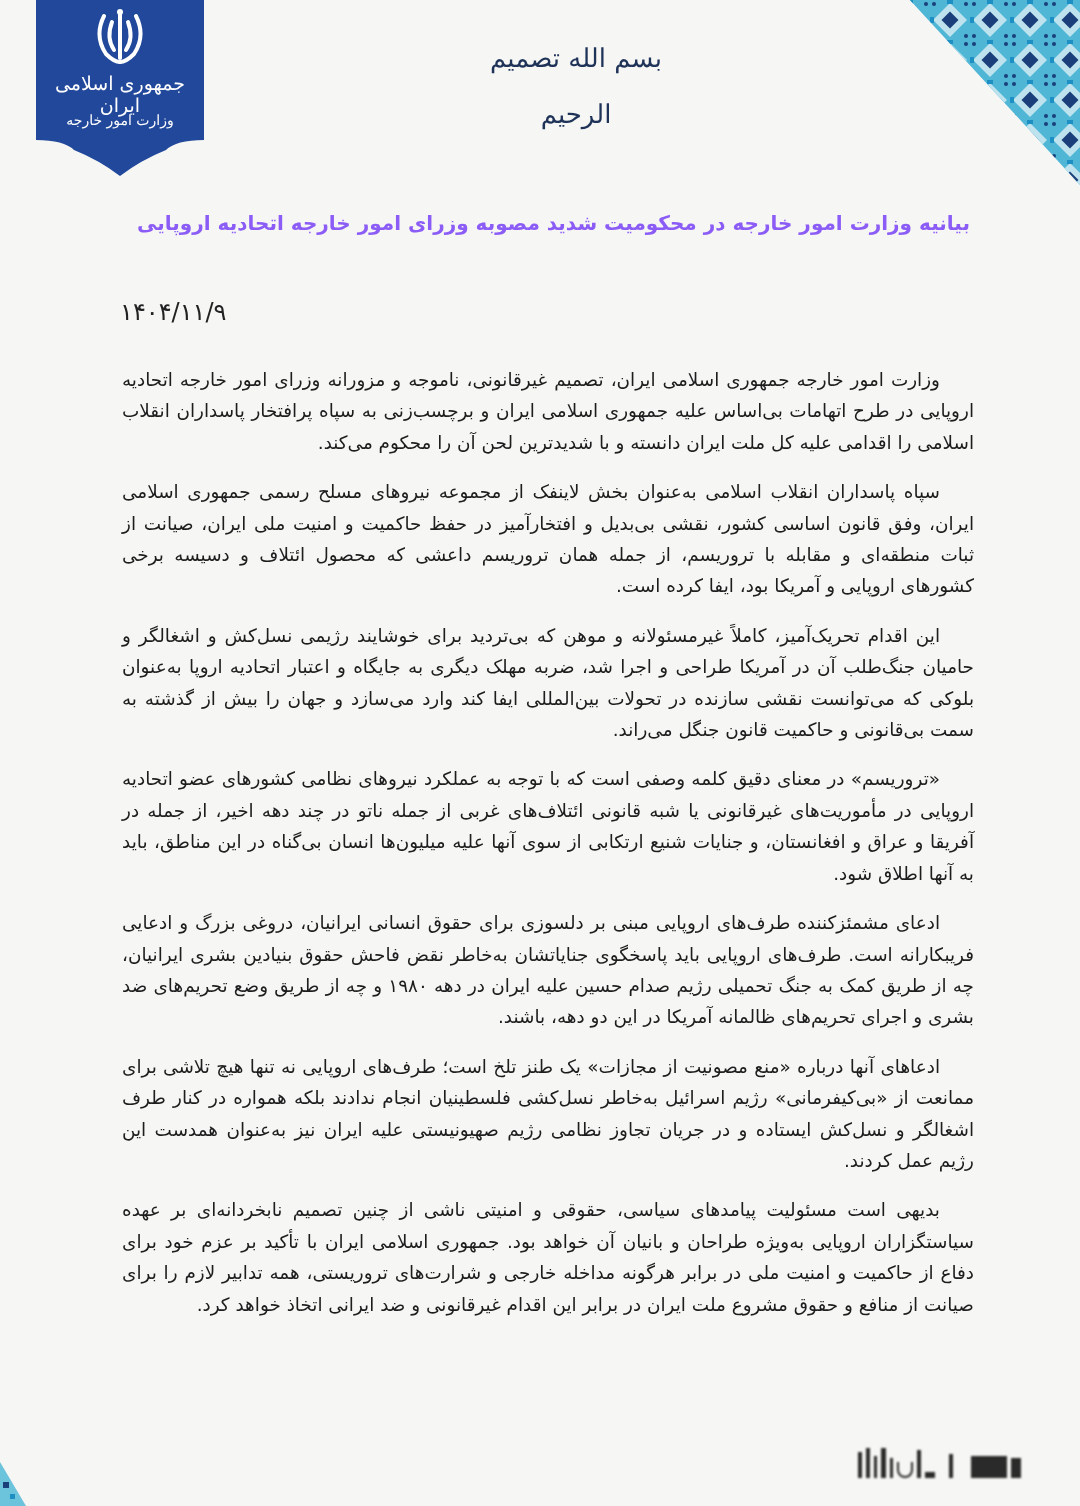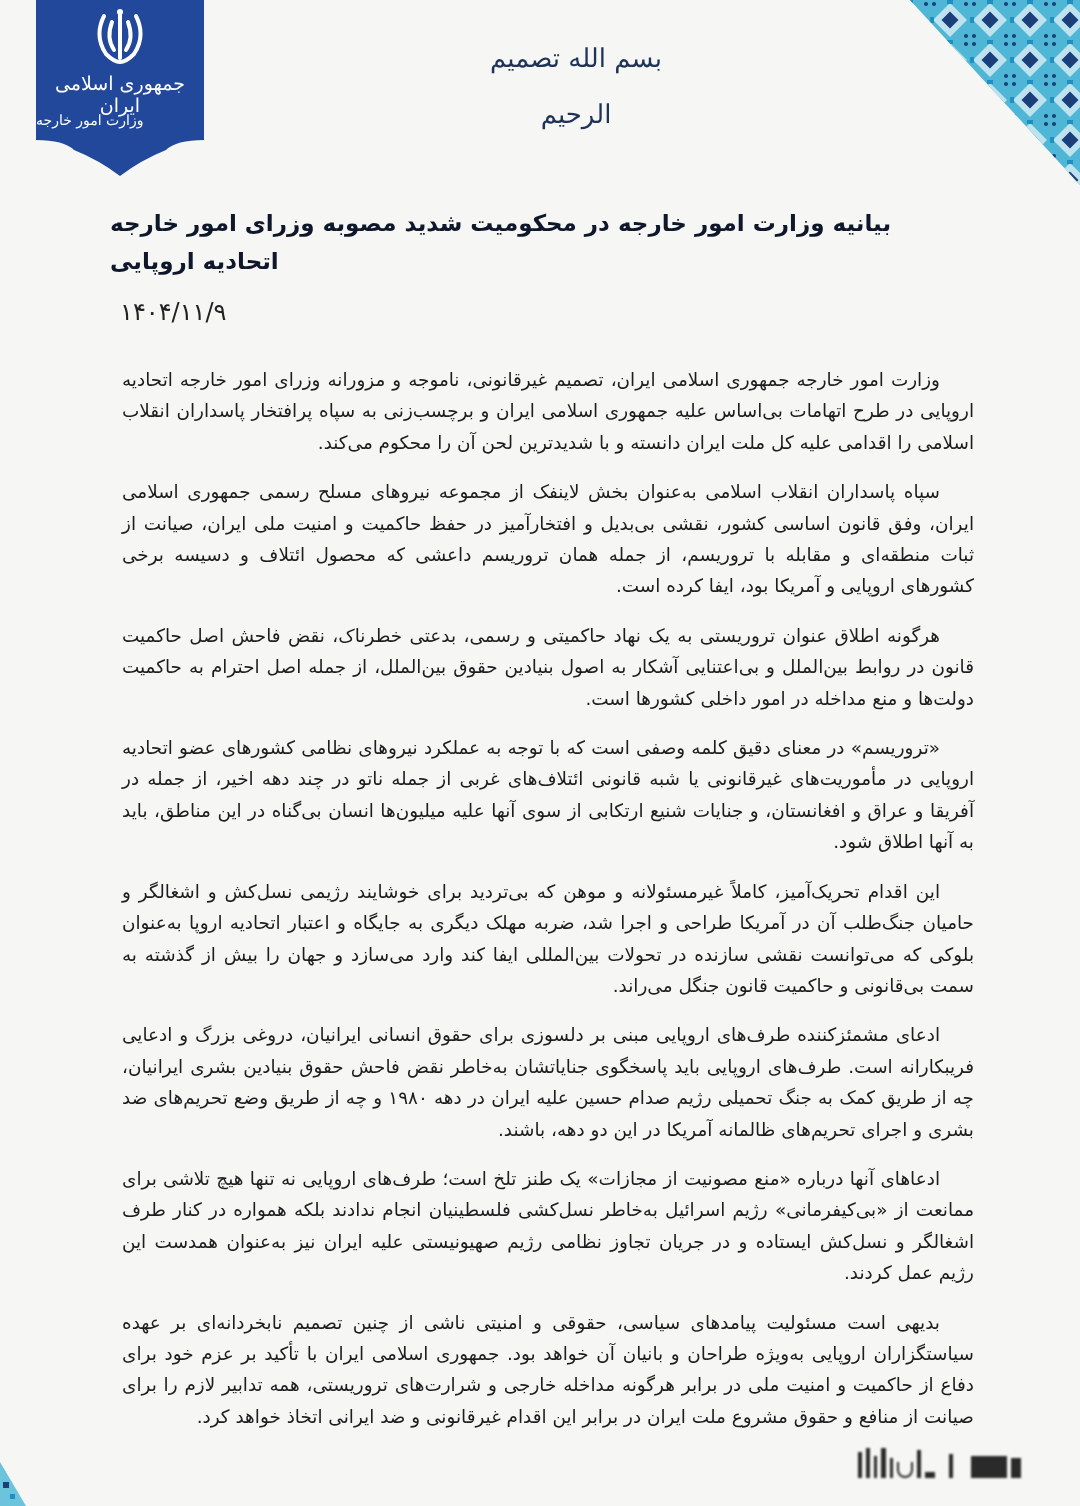--- a/index.html
+++ b/index.html
@@ -12,34 +12,34 @@
   .logo {
     position:absolute; left:36px; top:0; width:168px; height:176px;
   }
   .logo svg { position:absolute; left:0; top:0; }
   .logo .emblem { position:absolute; left:56px; top:6px; width:56px; height:60px; }
   .logo .l1 {
     position:absolute; left:0; width:168px; top:72px; text-align:center;
     color:#fff; font-family:"DejaVu Serif", serif; font-size:19px; direction:rtl;
   }
   .logo .l2 {
-    position:absolute; left:0; width:168px; top:112px; text-align:left;
+    position:absolute; left:0; width:168px; top:112px; text-align:center;
     color:#fff; font-family:"DejaVu Serif", serif; font-size:14px; direction:rtl;
   }
   .bismillah {
     position:absolute; left:458px; top:30px; width:236px; height:56px;
     text-align:center; font-family:"DejaVu Serif", serif; font-size:26px;
     color:#1f3358; direction:rtl; line-height:56px;
   }
   .corner-tr { position:absolute; right:0; top:0; width:190px; height:185px; }
   .corner-bl { position:absolute; left:0; bottom:0; width:26px; height:44px; }
   .title {
     position:absolute; left:110px; width:860px; top:204px;
-    direction:rtl; text-align:left; font-weight:bold; font-size:23px; line-height:38px;
-    color:#0f172a;
+    direction:rtl; text-align:right; font-weight:bold; font-size:20px; line-height:38px;
+    color:#8b5cf6;
   }
   .date {
     position:absolute; left:120px; top:298px; font-size:24px; letter-spacing:6px;
     direction:ltr; color:#222;
   }
   .body {
     position:absolute; left:118px; width:856px; top:364px; direction:rtl;
   }
   .para {
     text-align:justify; text-align-last:right; font-size:18.4px; line-height:31.4px;
@@ -118,23 +118,22 @@
 
 <div class="title">
   <div>بیانیه وزارت امور خارجه در محکومیت شدید مصوبه وزرای امور خارجه اتحادیه اروپایی</div>
 </div>
 
 <div class="date">۱۴۰۴/۱۱/۹</div>
 
 <div class="body">
   <p class="para">وزارت امور خارجه جمهوری اسلامی ایران، تصمیم غیرقانونی، ناموجه و مزورانه وزرای امور خارجه اتحادیه اروپایی در طرح اتهامات بی‌اساس علیه جمهوری اسلامی ایران و برچسب‌زنی به سپاه پرافتخار پاسداران انقلاب اسلامی را اقدامی علیه کل ملت ایران دانسته و با شدیدترین لحن آن را محکوم می‌کند.</p>
   <p class="para">سپاه پاسداران انقلاب اسلامی به‌عنوان بخش لاینفک از مجموعه نیروهای مسلح رسمی جمهوری اسلامی ایران، وفق قانون اساسی کشور، نقشی بی‌بدیل و افتخارآمیز در حفظ حاکمیت و امنیت ملی ایران، صیانت از ثبات منطقه‌ای و مقابله با تروریسم، از جمله همان تروریسم داعشی که محصول ائتلاف و دسیسه برخی کشورهای اروپایی و آمریکا بود، ایفا کرده است.</p>
-  <p class="para">هرگونه اطلاق عنوان تروریستی به یک نهاد حاکمیتی و رسمی، بدعتی خطرناک، نقض فاحش اصل حاکمیت قانون در روابط بین‌الملل و بی‌اعتنایی آشکار به اصول بنیادین حقوق بین‌الملل، از جمله اصل احترام به حاکمیت دولت‌ها و منع مداخله در امور داخلی کشورها است.</p>
+  <p class="para">این اقدام تحریک‌آمیز، کاملاً غیرمسئولانه و موهن که بی‌تردید برای خوشایند رژیمی نسل‌کش و اشغالگر و حامیان جنگ‌طلب آن در آمریکا طراحی و اجرا شد، ضربه مهلک دیگری به جایگاه و اعتبار اتحادیه اروپا به‌عنوان بلوکی که می‌توانست نقشی سازنده در تحولات بین‌المللی ایفا کند وارد می‌سازد و جهان را بیش از گذشته به سمت بی‌قانونی و حاکمیت قانون جنگل می‌راند.</p>
   <p class="para">«تروریسم» در معنای دقیق کلمه وصفی است که با توجه به عملکرد نیروهای نظامی کشورهای عضو اتحادیه اروپایی در مأموریت‌های غیرقانونی یا شبه قانونی ائتلاف‌های غربی از جمله ناتو در چند دهه اخیر، از جمله در آفریقا و عراق و افغانستان، و جنایات شنیع ارتکابی از سوی آنها علیه میلیون‌ها انسان بی‌گناه در این مناطق، باید به آنها اطلاق شود.</p>
-  <p class="para">این اقدام تحریک‌آمیز، کاملاً غیرمسئولانه و موهن که بی‌تردید برای خوشایند رژیمی نسل‌کش و اشغالگر و حامیان جنگ‌طلب آن در آمریکا طراحی و اجرا شد، ضربه مهلک دیگری به جایگاه و اعتبار اتحادیه اروپا به‌عنوان بلوکی که می‌توانست نقشی سازنده در تحولات بین‌المللی ایفا کند وارد می‌سازد و جهان را بیش از گذشته به سمت بی‌قانونی و حاکمیت قانون جنگل می‌راند.</p>
   <p class="para">ادعای مشمئزکننده طرف‌های اروپایی مبنی بر دلسوزی برای حقوق انسانی ایرانیان، دروغی بزرگ و ادعایی فریبکارانه است. طرف‌های اروپایی باید پاسخگوی جنایاتشان به‌خاطر نقض فاحش حقوق بنیادین بشری ایرانیان، چه از طریق کمک به جنگ تحمیلی رژیم صدام حسین علیه ایران در دهه ۱۹۸۰ و چه از طریق وضع تحریم‌های ضد بشری و اجرای تحریم‌های ظالمانه آمریکا در این دو دهه، باشند.</p>
   <p class="para">ادعاهای آنها درباره «منع مصونیت از مجازات» یک طنز تلخ است؛ طرف‌های اروپایی نه تنها هیچ تلاشی برای ممانعت از «بی‌کیفرمانی» رژیم اسرائیل به‌خاطر نسل‌کشی فلسطینیان انجام ندادند بلکه همواره در کنار طرف اشغالگر و نسل‌کش ایستاده و در جریان تجاوز نظامی رژیم صهیونیستی علیه ایران نیز به‌عنوان همدست این رژیم عمل کردند.</p>
   <p class="para">بدیهی است مسئولیت پیامدهای سیاسی، حقوقی و امنیتی ناشی از چنین تصمیم نابخردانه‌ای بر عهده سیاستگزاران اروپایی به‌ویژه طراحان و بانیان آن خواهد بود. جمهوری اسلامی ایران با تأکید بر عزم خود برای دفاع از حاکمیت و امنیت ملی در برابر هرگونه مداخله خارجی و شرارت‌های تروریستی، همه تدابیر لازم را برای صیانت از منافع و حقوق مشروع ملت ایران در برابر این اقدام غیرقانونی و ضد ایرانی اتخاذ خواهد کرد.</p>
 </div>
 
 <div class="watermark">
   <span style="width:4px;height:26px"></span>
   <span style="width:4px;height:30px"></span>
   <span style="width:3px;height:22px"></span>
   <span style="width:5px;height:30px"></span>

